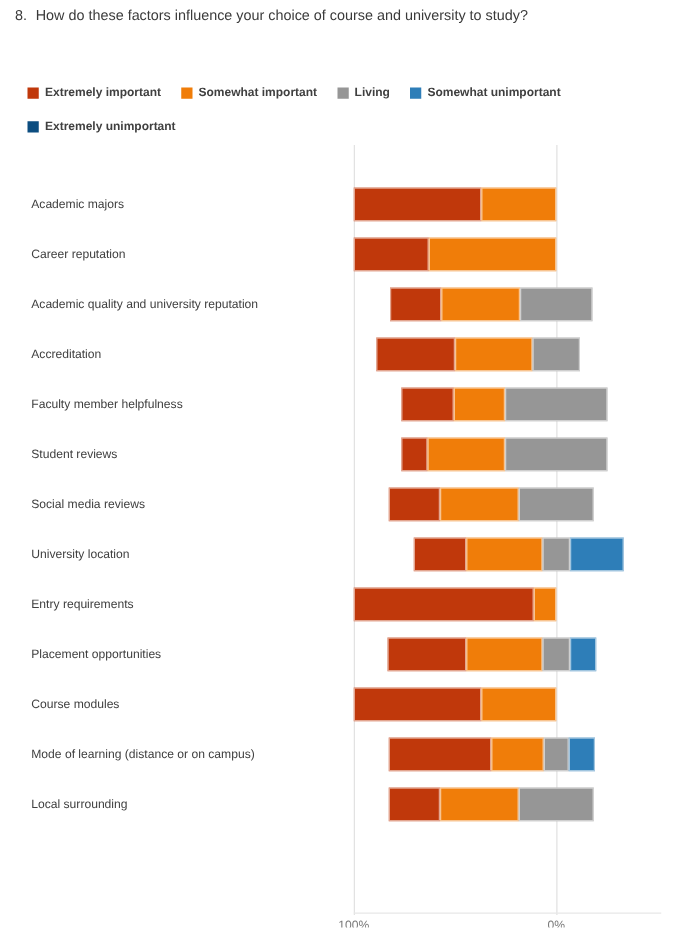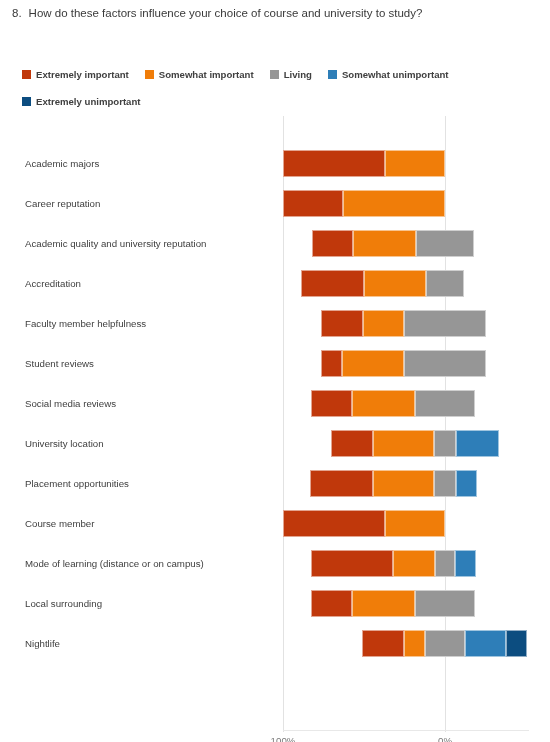--- a/index.html
+++ b/index.html
@@ -236,30 +236,37 @@
       <div class="row">
         <div class="row-label">University location</div>
         <div class="bar-track">
           <div class="seg" title="University location — extremely important: 26%" style="left: 330.79px; width: 42.12px; background: rgb(192, 56, 11);"></div>
           <div class="seg" title="University location — somewhat important: 38%" style="left: 372.91px; width: 61.56px; background: rgb(240, 125, 9);"></div>
           <div class="seg" title="University location — neutral: 13%" style="left: 434.47px; width: 21.06px; background: rgb(150, 150, 150);"></div>
           <div class="seg" title="University location — somewhat unimportant: 27%" style="left: 455.53px; width: 43.74px; background: rgb(46, 126, 184);"></div>
         </div>
       </div>
       <div class="row">
+        <div class="row-label">Entry requirements</div>
+        <div class="bar-track">
+          <div class="seg" title="Entry requirements — extremely important: 89%" style="left: 283px; width: 144.18px; background: rgb(192, 56, 11);"></div>
+          <div class="seg" title="Entry requirements — somewhat important: 11%" style="left: 427.18px; width: 17.82px; background: rgb(240, 125, 9);"></div>
+        </div>
+      </div>
+      <div class="row">
         <div class="row-label">Placement opportunities</div>
         <div class="bar-track">
           <div class="seg" title="Placement opportunities — extremely important: 39%" style="left: 309.73px; width: 63.18px; background: rgb(192, 56, 11);"></div>
           <div class="seg" title="Placement opportunities — somewhat important: 38%" style="left: 372.91px; width: 61.56px; background: rgb(240, 125, 9);"></div>
           <div class="seg" title="Placement opportunities — neutral: 13%" style="left: 434.47px; width: 21.06px; background: rgb(150, 150, 150);"></div>
           <div class="seg" title="Placement opportunities — somewhat unimportant: 13%" style="left: 455.53px; width: 21.06px; background: rgb(46, 126, 184);"></div>
         </div>
       </div>
       <div class="row">
-        <div class="row-label">Course member</div>
+        <div class="row-label">Course modules</div>
         <div class="bar-track">
           <div class="seg" title="Course modules — extremely important: 63%" style="left: 283px; width: 102.06px; background: rgb(192, 56, 11);"></div>
           <div class="seg" title="Course modules — somewhat important: 37%" style="left: 385.06px; width: 59.94px; background: rgb(240, 125, 9);"></div>
         </div>
       </div>
       <div class="row">
         <div class="row-label">Mode of learning (distance or on campus)</div>
         <div class="bar-track">
           <div class="seg" title="Mode of learning (distance or on campus) — extremely important: 51%" style="left: 310.54px; width: 82.62px; background: rgb(192, 56, 11);"></div>
           <div class="seg" title="Mode of learning (distance or on campus) — somewhat important: 26%" style="left: 393.16px; width: 42.12px; background: rgb(240, 125, 9);"></div>
@@ -268,29 +275,19 @@
         </div>
       </div>
       <div class="row">
         <div class="row-label">Local surrounding</div>
         <div class="bar-track">
           <div class="seg" title="Local surrounding — extremely important: 25%" style="left: 311.35px; width: 40.5px; background: rgb(192, 56, 11);"></div>
           <div class="seg" title="Local surrounding — somewhat important: 39%" style="left: 351.85px; width: 63.18px; background: rgb(240, 125, 9);"></div>
           <div class="seg" title="Local surrounding — neutral: 37%" style="left: 415.03px; width: 59.94px; background: rgb(150, 150, 150);"></div>
         </div>
       </div>
-      <div class="row">
-        <div class="row-label">Nightlife</div>
-        <div class="bar-track">
-          <div class="seg" title="Nightlife — extremely important: 26%" style="left: 361.57px; width: 42.12px; background: rgb(192, 56, 11);"></div>
-          <div class="seg" title="Nightlife — somewhat important: 13%" style="left: 403.69px; width: 21.06px; background: rgb(240, 125, 9);"></div>
-          <div class="seg" title="Nightlife — neutral: 25%" style="left: 424.75px; width: 40.5px; background: rgb(150, 150, 150);"></div>
-          <div class="seg" title="Nightlife — somewhat unimportant: 25%" style="left: 465.25px; width: 40.5px; background: rgb(46, 126, 184);"></div>
-          <div class="seg" title="Nightlife — extremely unimportant: 13%" style="left: 505.75px; width: 21.06px; background: rgb(12, 77, 128);"></div>
-        </div>
-      </div>
     </div>
   <div id="axis-baseline" style="top: 620px; left: 283px; width: 246px;"></div>
   <div id="ticks">
       <div class="tick-label" style="left: 283px; top: 625px;">100%</div>
       <div class="tick-label" style="left: 445px; top: 625px;">0%</div>
     </div>
 </div>
 
 </body></html>

